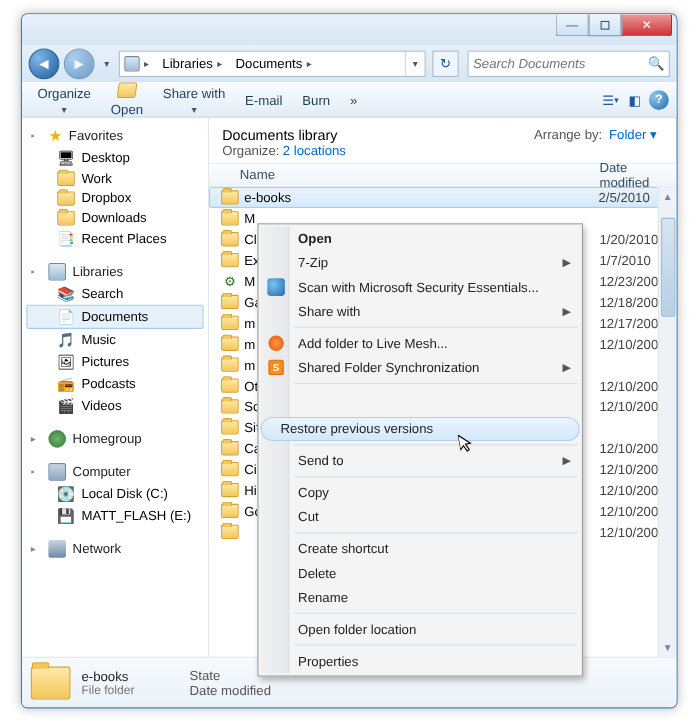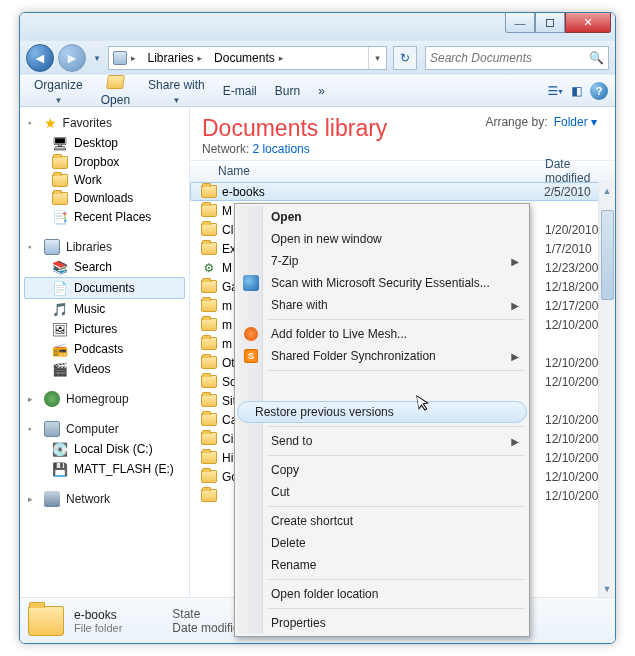--- a/index.html
+++ b/index.html
@@ -51,21 +51,21 @@
 .starico { color:#f5b301;font-size:14px; }
 .netico, .compico, .hgico, .libsico { width:16px;height:16px;display:inline-block; }
 .libsico { background:linear-gradient(#dce8f4,#9fbcd8);border:1px solid #6e8aa8;border-radius:2px; }
 .hgico { background:radial-gradient(circle,#6fb36f,#2e7a2e);border-radius:50%; }
 .compico { background:linear-gradient(#c8d4e0,#8fa8c0);border:1px solid #6e8aa8;border-radius:2px; }
 .netico { background:linear-gradient(#c8d4e0,#6e8aa8);border-radius:2px; }
 .smico { width:16px;height:16px;display:inline-flex;align-items:center;justify-content:center;font-size:13px; }
 
 .content { flex: 1; display: flex; flex-direction: column; overflow: hidden; }
 .libhdr { padding: 8px 12px 4px; }
-.libtitle { color: #ef4444; font-size: 23px; }
+.libtitle { color: #000000; font-size: 13px; }
 .libsub { color: #555; font-size: 11px; }
 .libsub a { color: #0066cc; text-decoration: none; }
 .arrangeby { position: absolute; right: 18px; top: 102px; font-size: 11px; color: #555; }
 .arrangeby .v { color: #0066cc; }
 
 .colhdr { height: 22px; border-top: 1px solid #e6eef5; border-bottom: 1px solid #e6eef5; background: linear-gradient(#fcfdff,#eef4fa); display: flex; align-items: center; padding-left: 28px; color: #30506c; gap: 24px; }
 .colhdr .c1 { flex: 1; }
 .colhdr .c2 { width: 70px; }
 
 .filelist { flex: 1; overflow: hidden; position: relative; }
@@ -178,25 +178,25 @@
             <span class="exp">▪</span>
             <span class="starico">★</span>
             <span>Favorites</span>
           </div>
         <div class="navitem">
             <span class="smico">🖥</span>
             <span>Desktop</span>
           </div>
         <div class="navitem">
             <span class="folderic"></span>
+            <span>Work</span>
+          </div>
+        <div class="navitem">
+            <span class="folderic"></span>
             <span>Dropbox</span>
-          </div>
-        <div class="navitem">
-            <span class="folderic"></span>
-            <span>Work</span>
           </div>
         <div class="navitem">
             <span class="folderic"></span>
             <span>Downloads</span>
           </div>
         <div class="navitem">
             <span class="smico">📑</span>
             <span>Recent Places</span>
           </div>
       </div>
@@ -258,21 +258,21 @@
             <span class="exp">▸</span>
             <span class="netico"></span>
             <span>Network</span>
           </div>
       </div>
     </div>
 
     <div class="content">
       <div class="libhdr">
         <div class="libtitle">Documents library</div>
-        <div class="libsub"><span>Network:</span> <a>2 locations</a></div>
+        <div class="libsub"><span>Organize:</span> <a>2 locations</a></div>
       </div>
       <div class="arrangeby"><span>Arrange by:</span>&nbsp;&nbsp;<span class="v"><span>Folder</span> ▾</span></div>
 
       <div class="colhdr">
         <div class="c1">Name</div>
         <div class="c2">Date modified</div>
       </div>
 
       <div class="filelist" id="filelist">
         <div class="row sel">
@@ -414,23 +414,20 @@
   </div>
 
 </div>
 
 <div class="ctxmenu" id="ctxmenu">
   <div class="gutter"></div>
 <div class="mi bold">
       <span>Open</span>
     </div>
     <div class="mi">
-      <span>Open in new window</span>
-    </div>
-    <div class="mi">
       <span>7-Zip</span>
       <span class="sub">▶</span>
     </div>
     <div class="mi">
       <span class="mic">
         <span class="msec"></span>
       </span>
       <span>Scan with Microsoft Security Essentials...</span>
     </div>
     <div class="mi">

